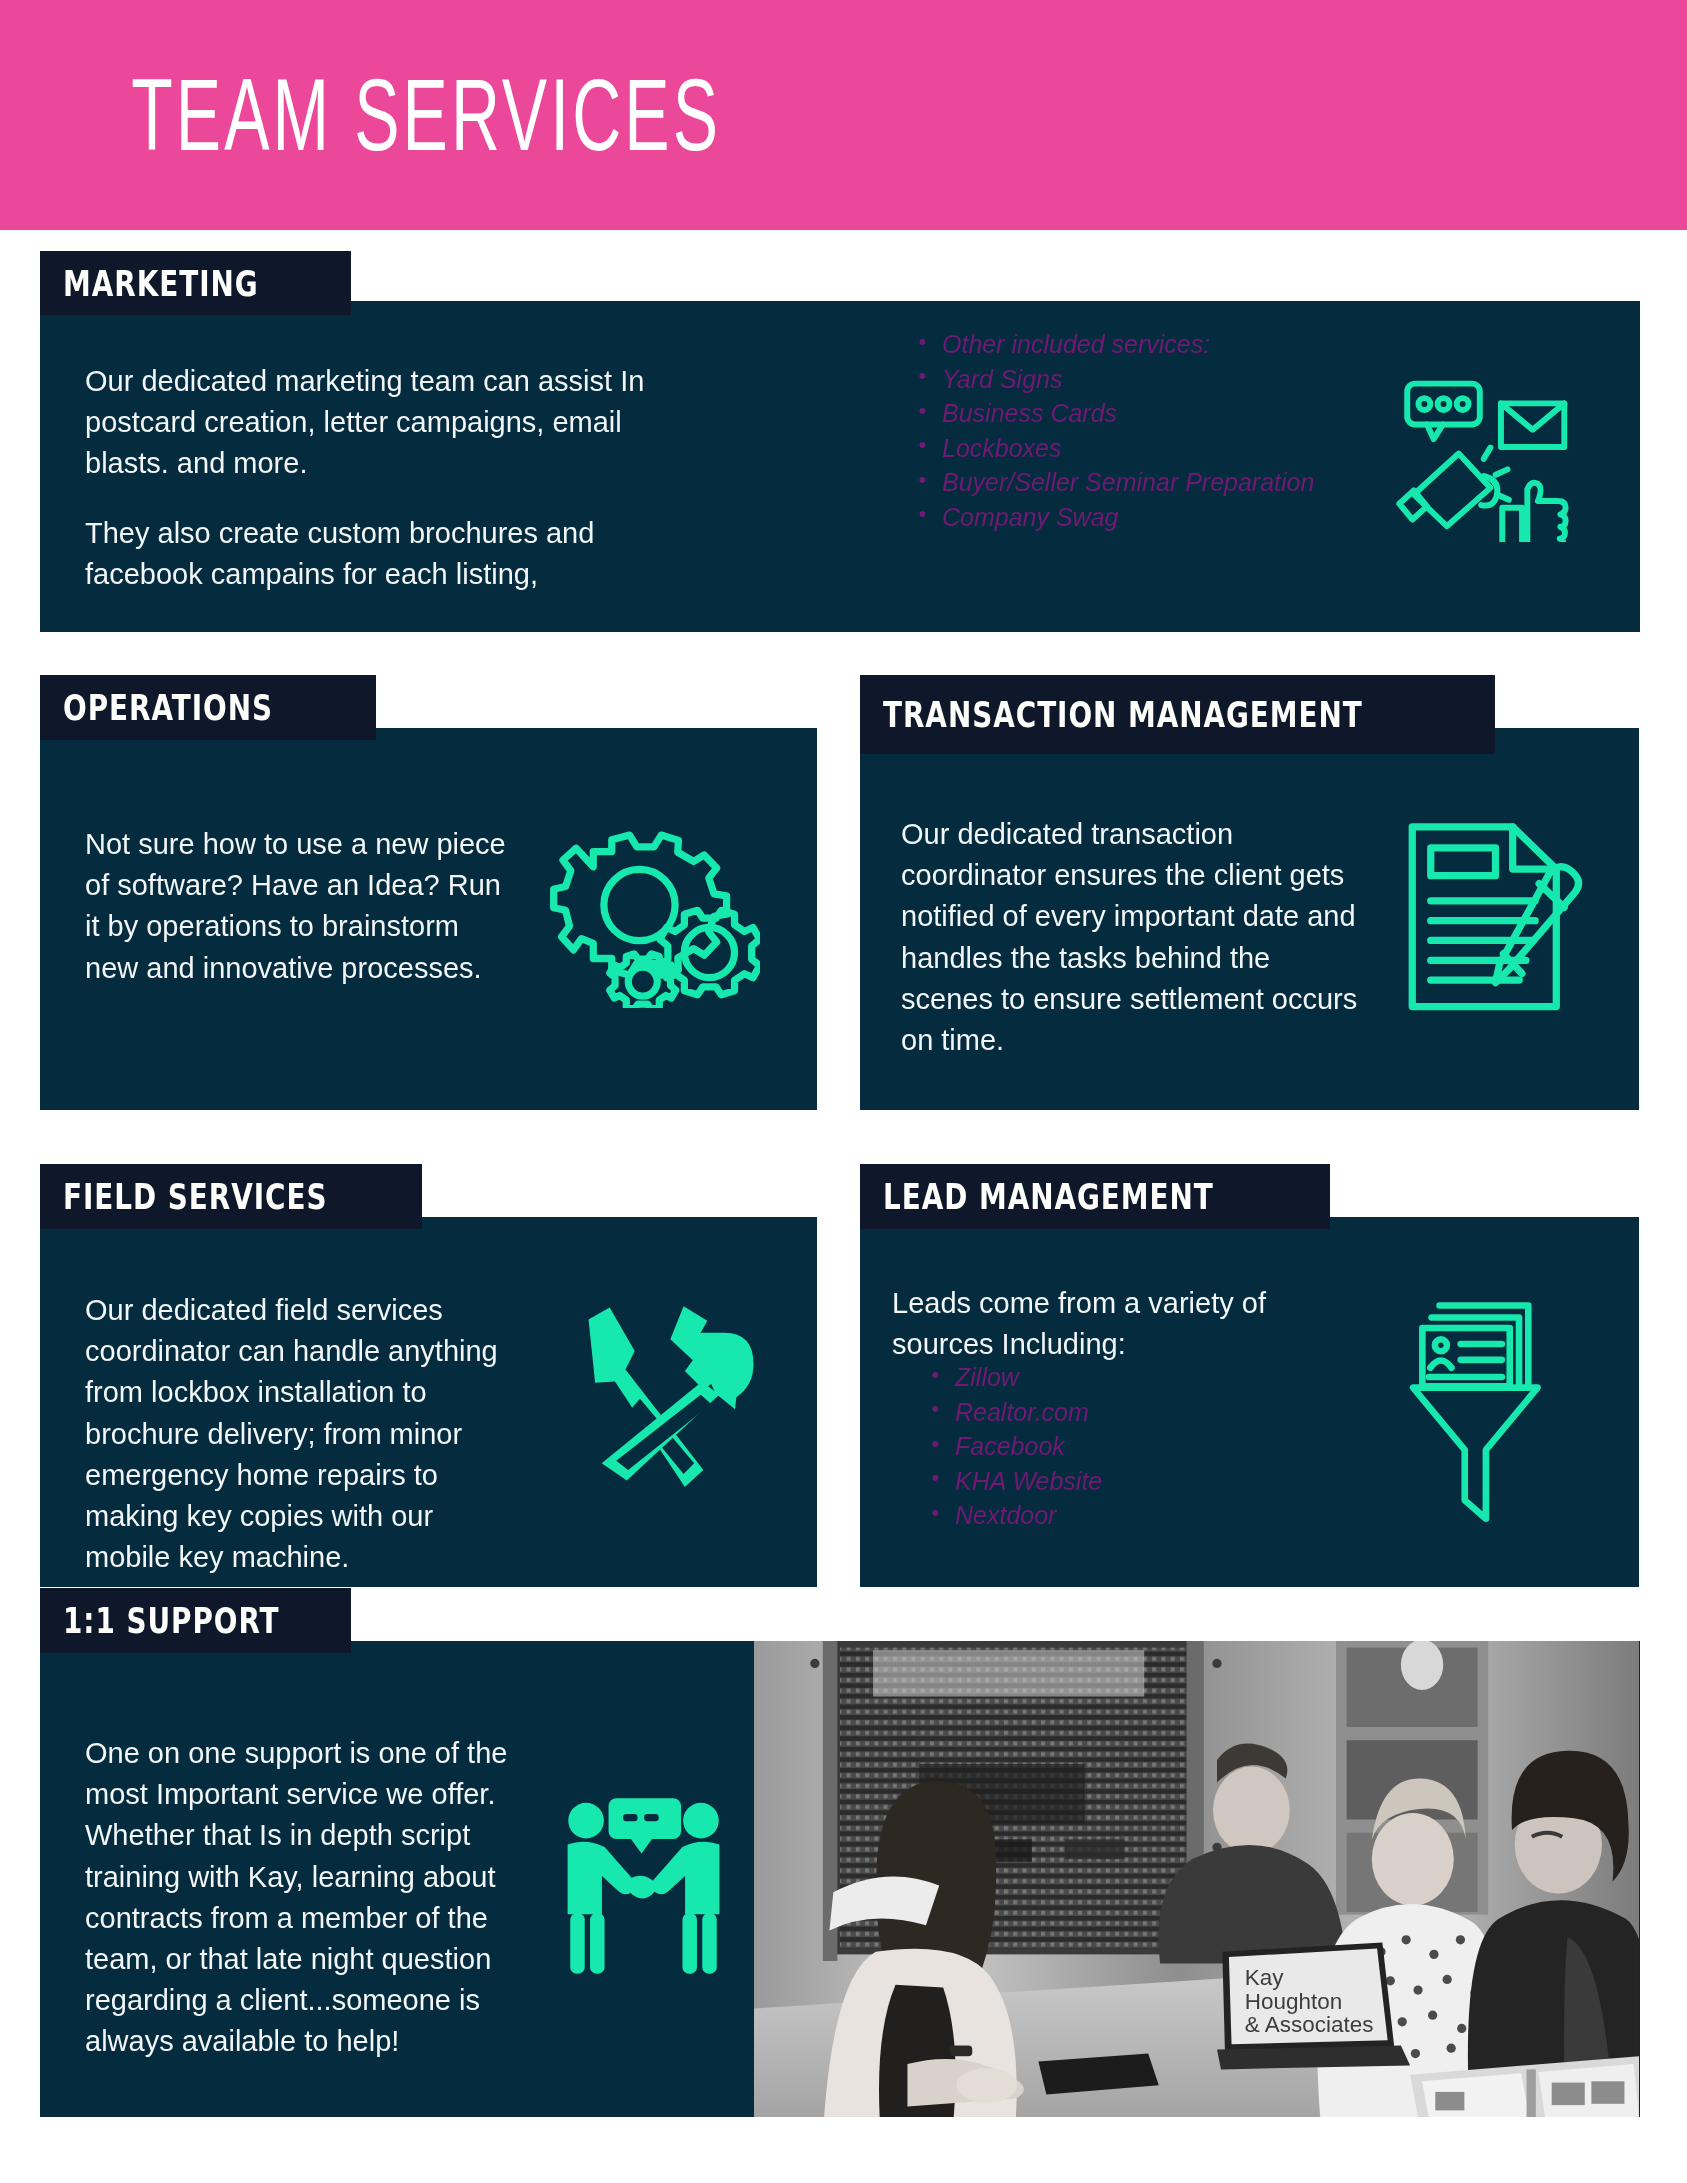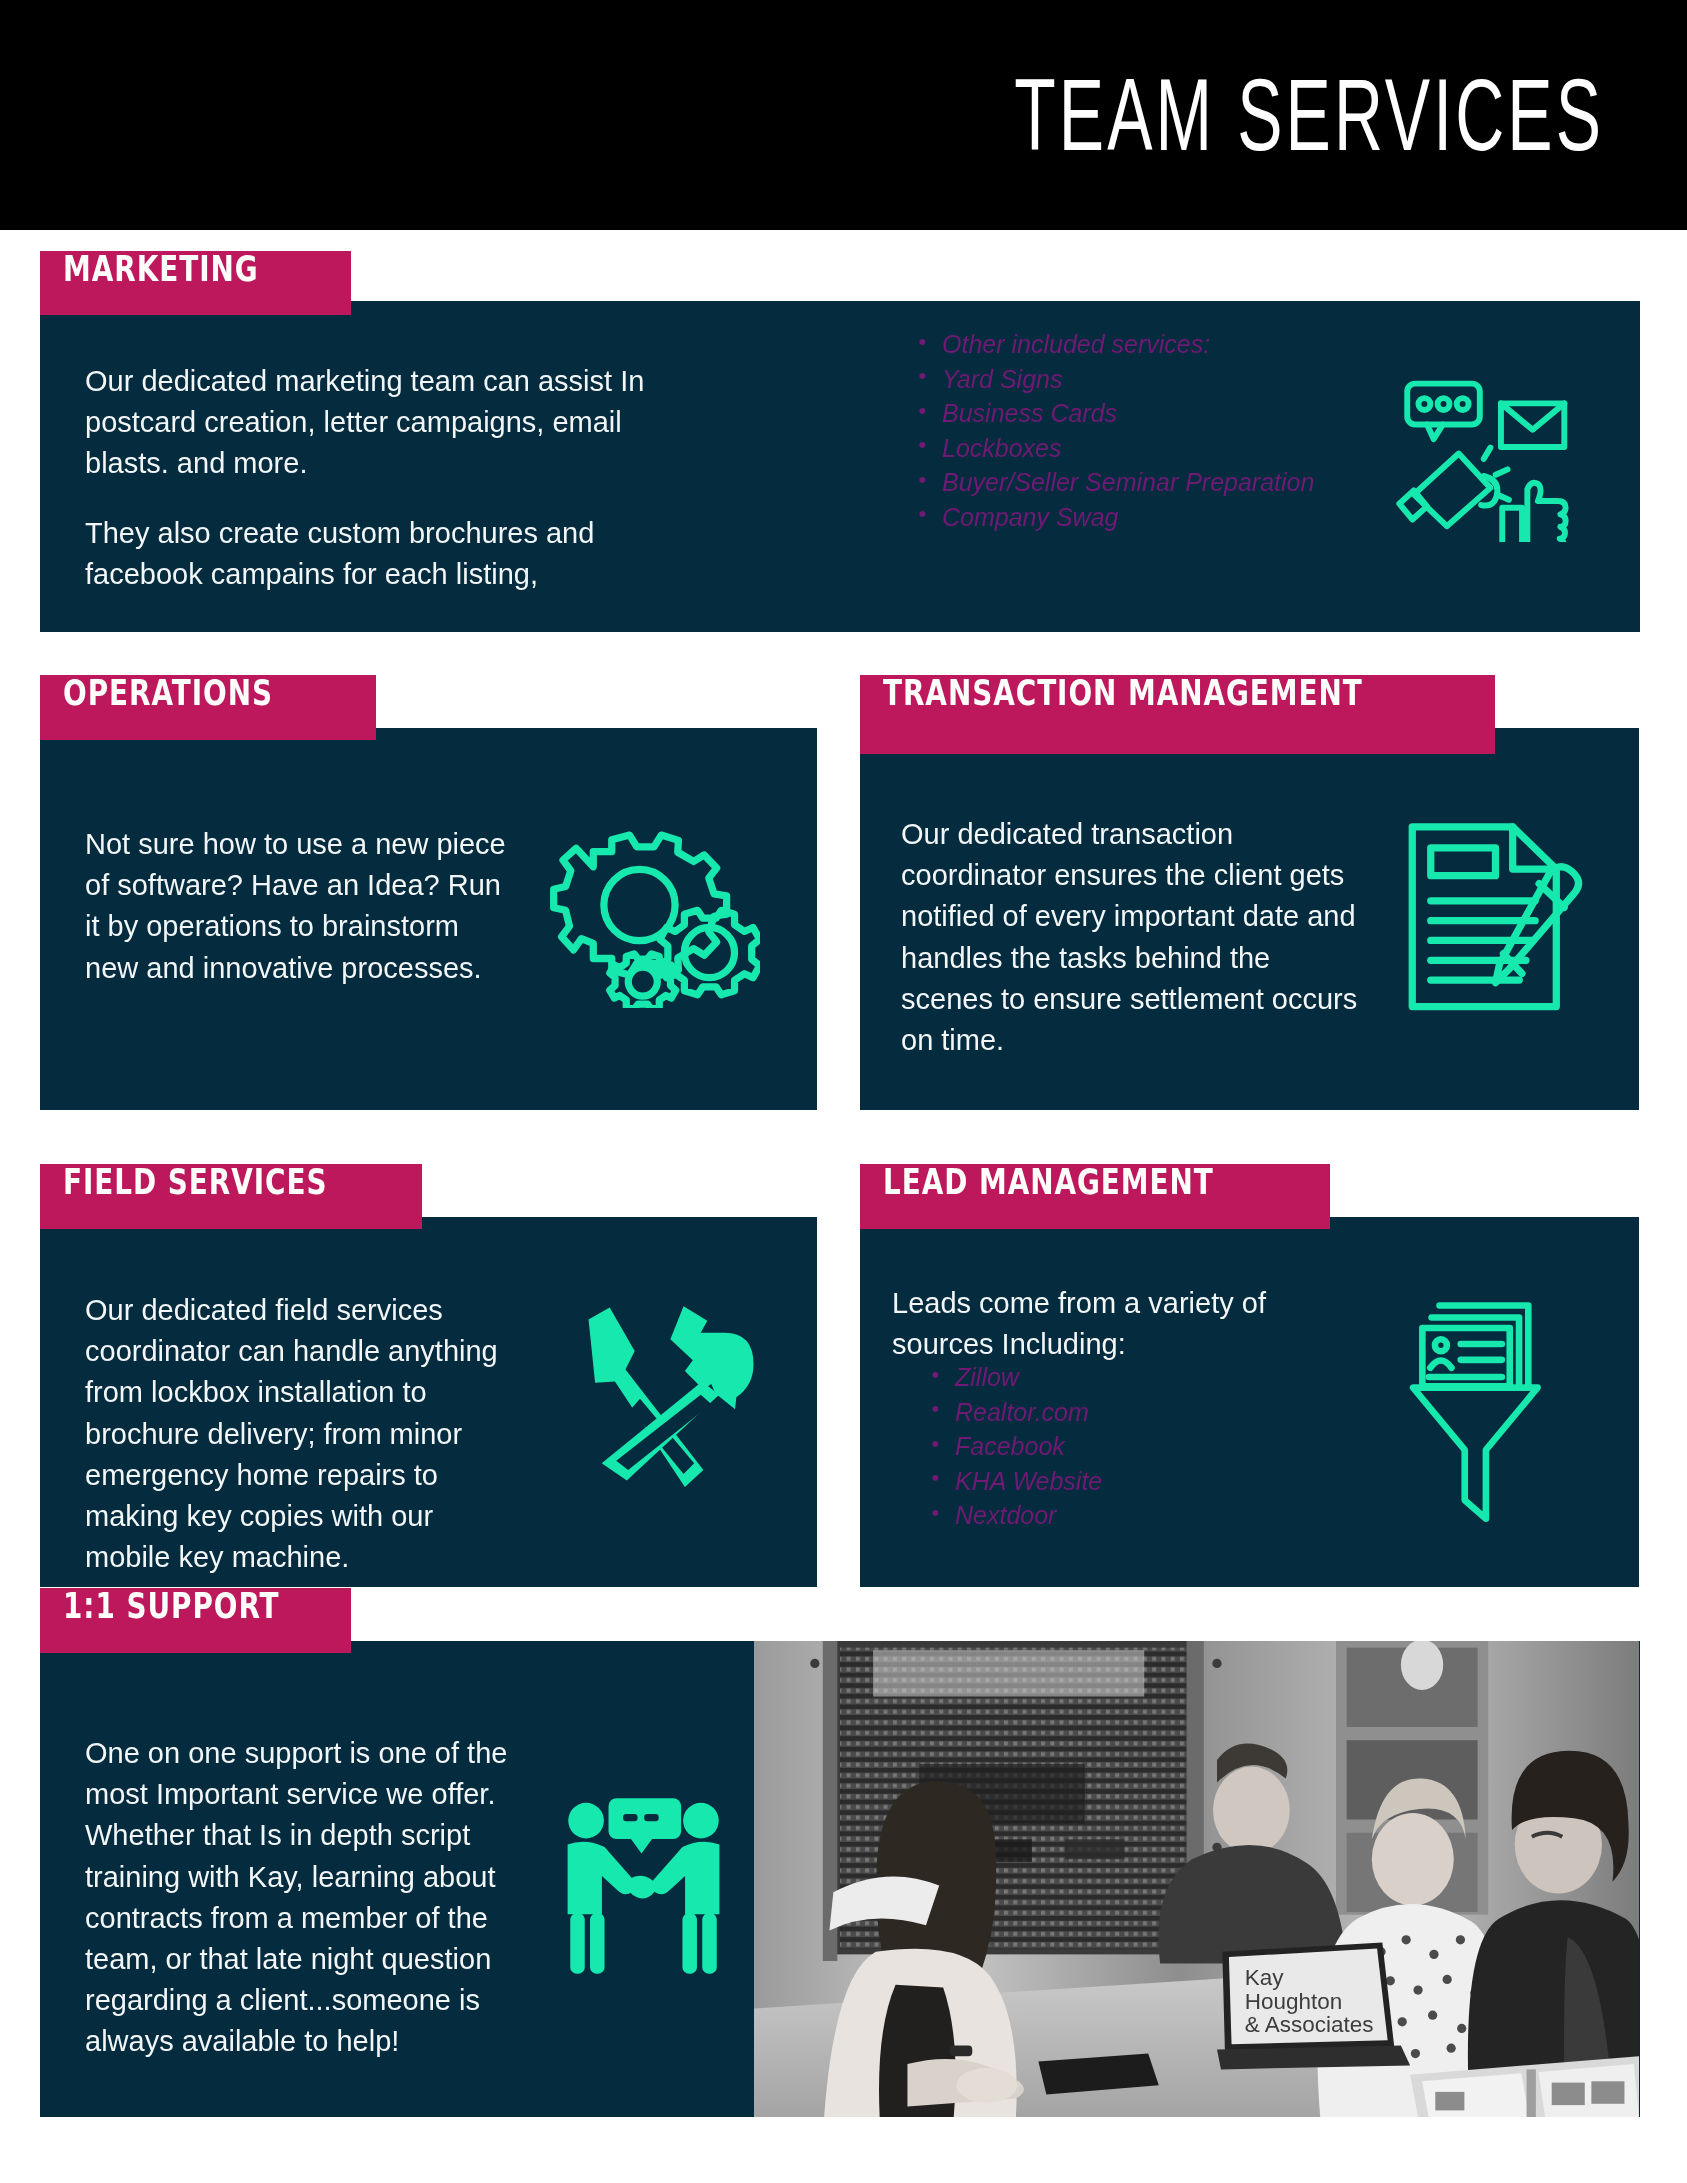--- a/index.html
+++ b/index.html
@@ -7,44 +7,44 @@
   body {
     background: #ffffff;
     font-family: "Liberation Sans", sans-serif;
     -webkit-font-smoothing: antialiased;
   }
   .page { position: relative; width: 1687px; height: 2183px; overflow: hidden; background:#fff; }
 
   
   .header {
     position: absolute; left: 0; top: 0; width: 1687px; height: 230px;
-    background: #000000;
-    display: flex; align-items: center; justify-content: flex-end;
+    background: #ec4899;
+    display: flex; align-items: center; justify-content: flex-start; padding-left: 48px;
   }
   .header-title {
     color: #ffffff;
     font-family: "Liberation Sans Narrow", "Liberation Sans", sans-serif;
     font-size: 87px;
     letter-spacing: 4px;
     font-weight: 400;
     transform: scaleX(0.78) scaleY(1.18);
     transform-origin: center;
     white-space: nowrap;
   }
 
   
   .card { position: absolute; }
   .card-body {
     position: absolute;
     background: #042b3e;
   }
   .tab {
     position: absolute;
-    background: #be185d;
-    display: flex; align-items: flex-start;
+    background: #0f172a;
+    display: flex; align-items: center;
     padding: 0 22.5px;
     z-index: 5;
   }
   .tab-label {
     color: #fdfdfa;
     font-family: "DejaVu Sans", sans-serif;
     font-weight: 700;
     font-size: 30px;
     letter-spacing: 1px;
     transform: scaleX(0.93) scaleY(1.16);

